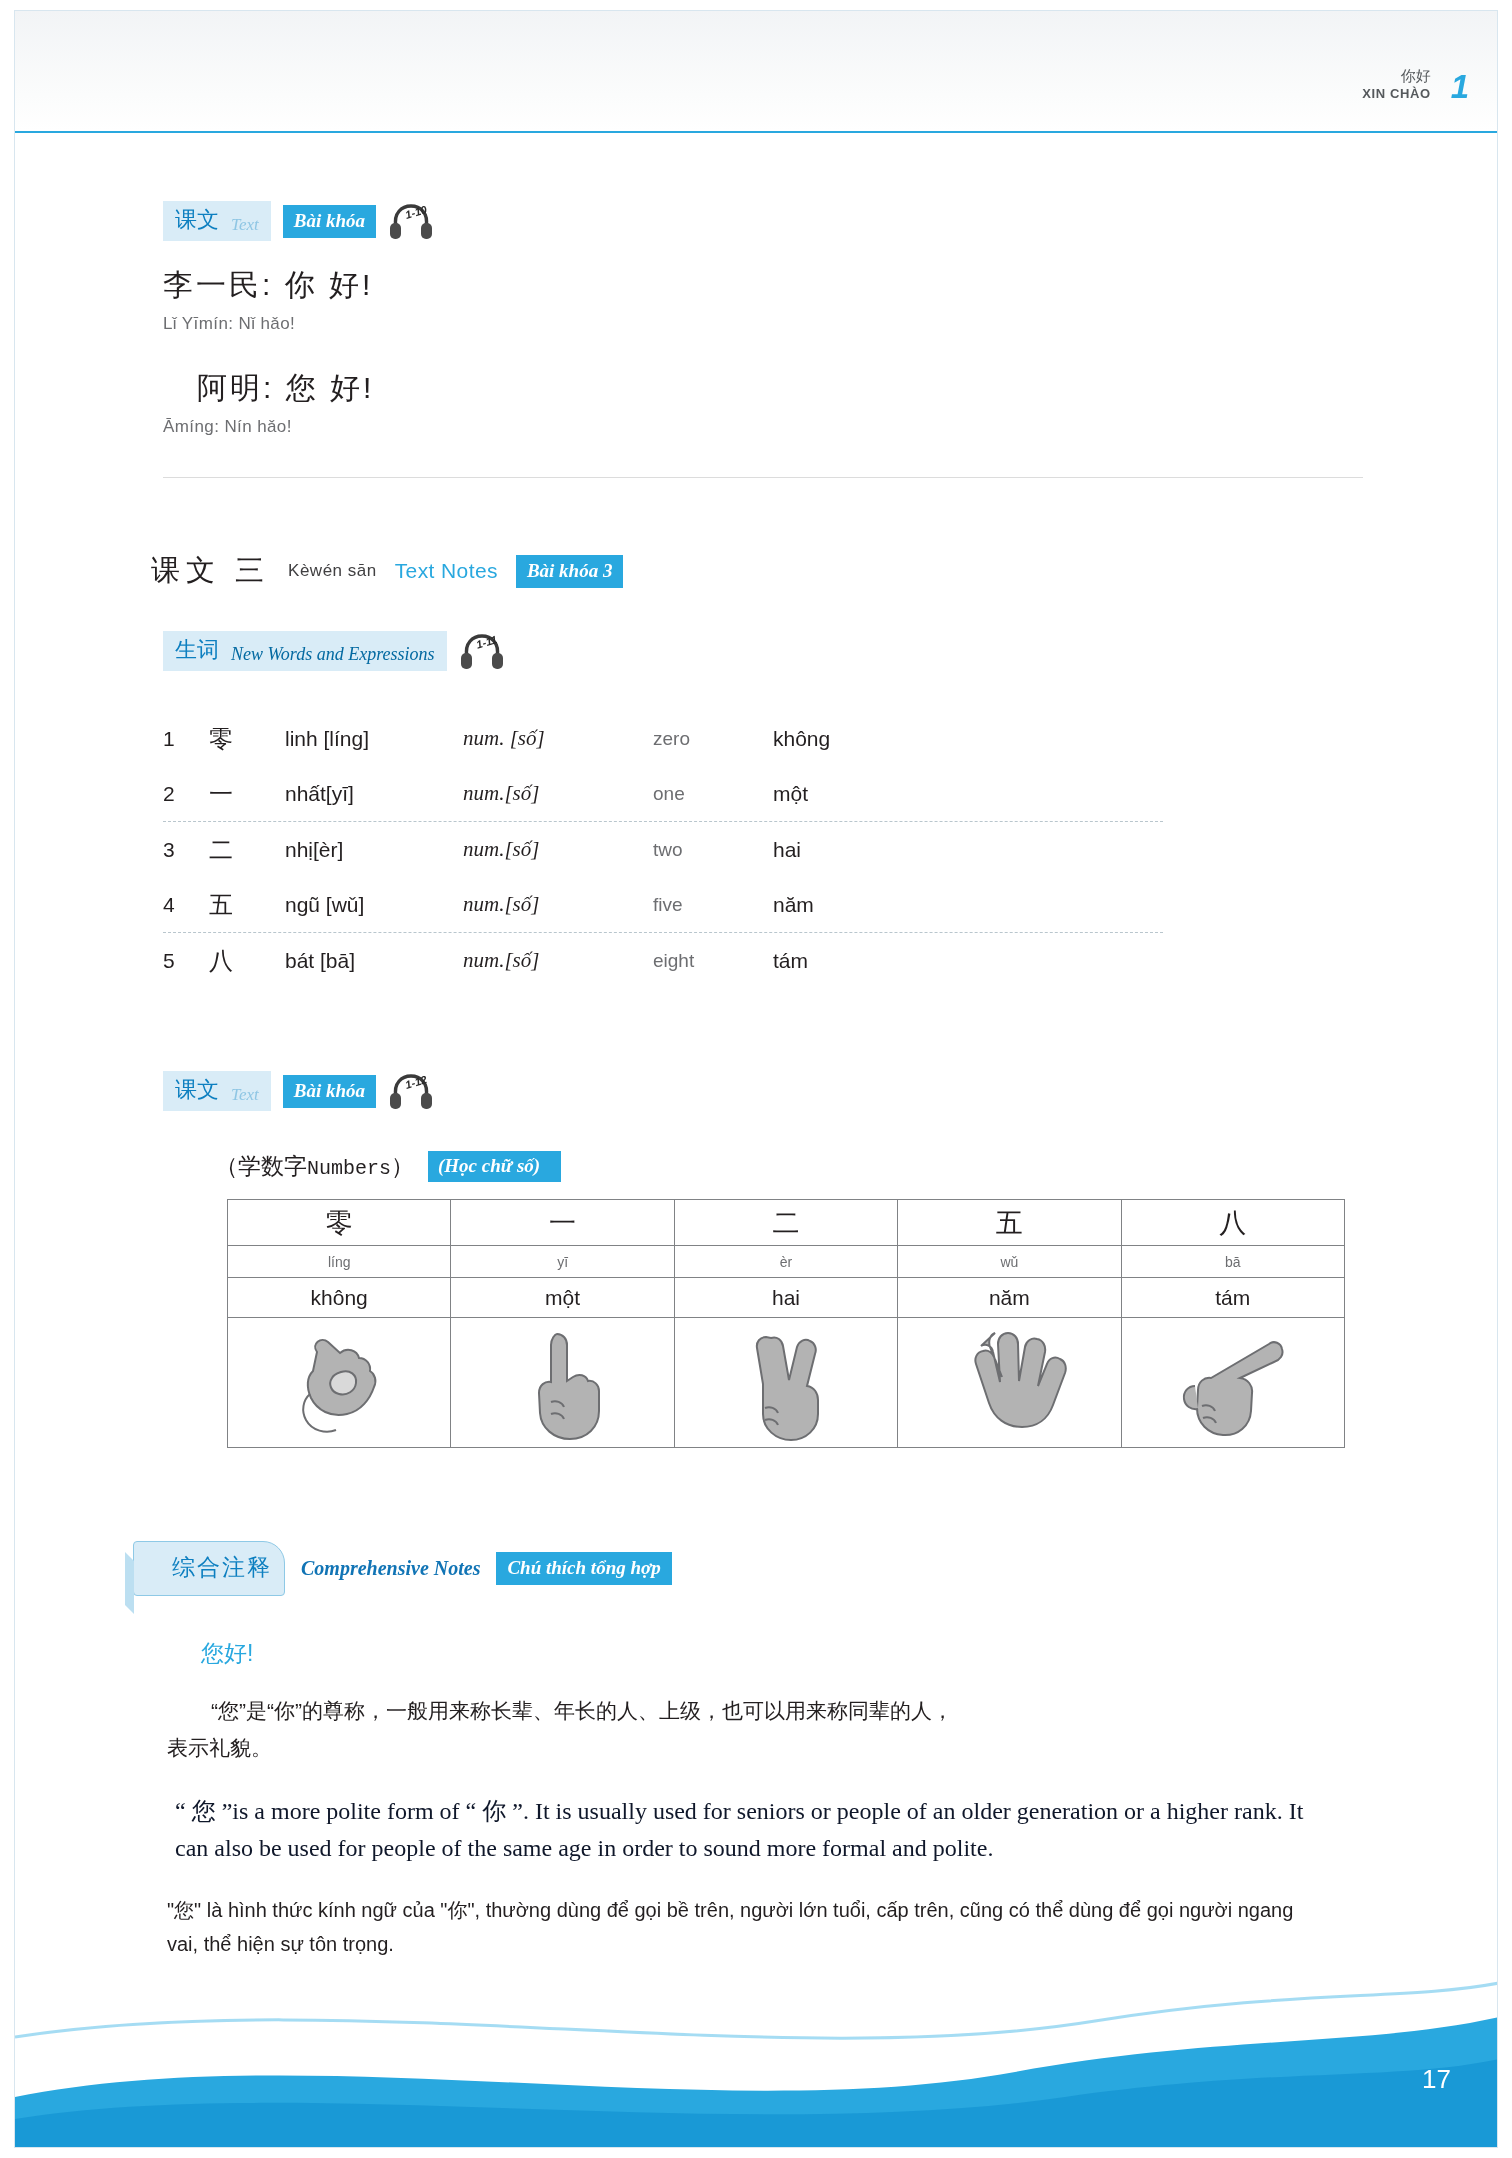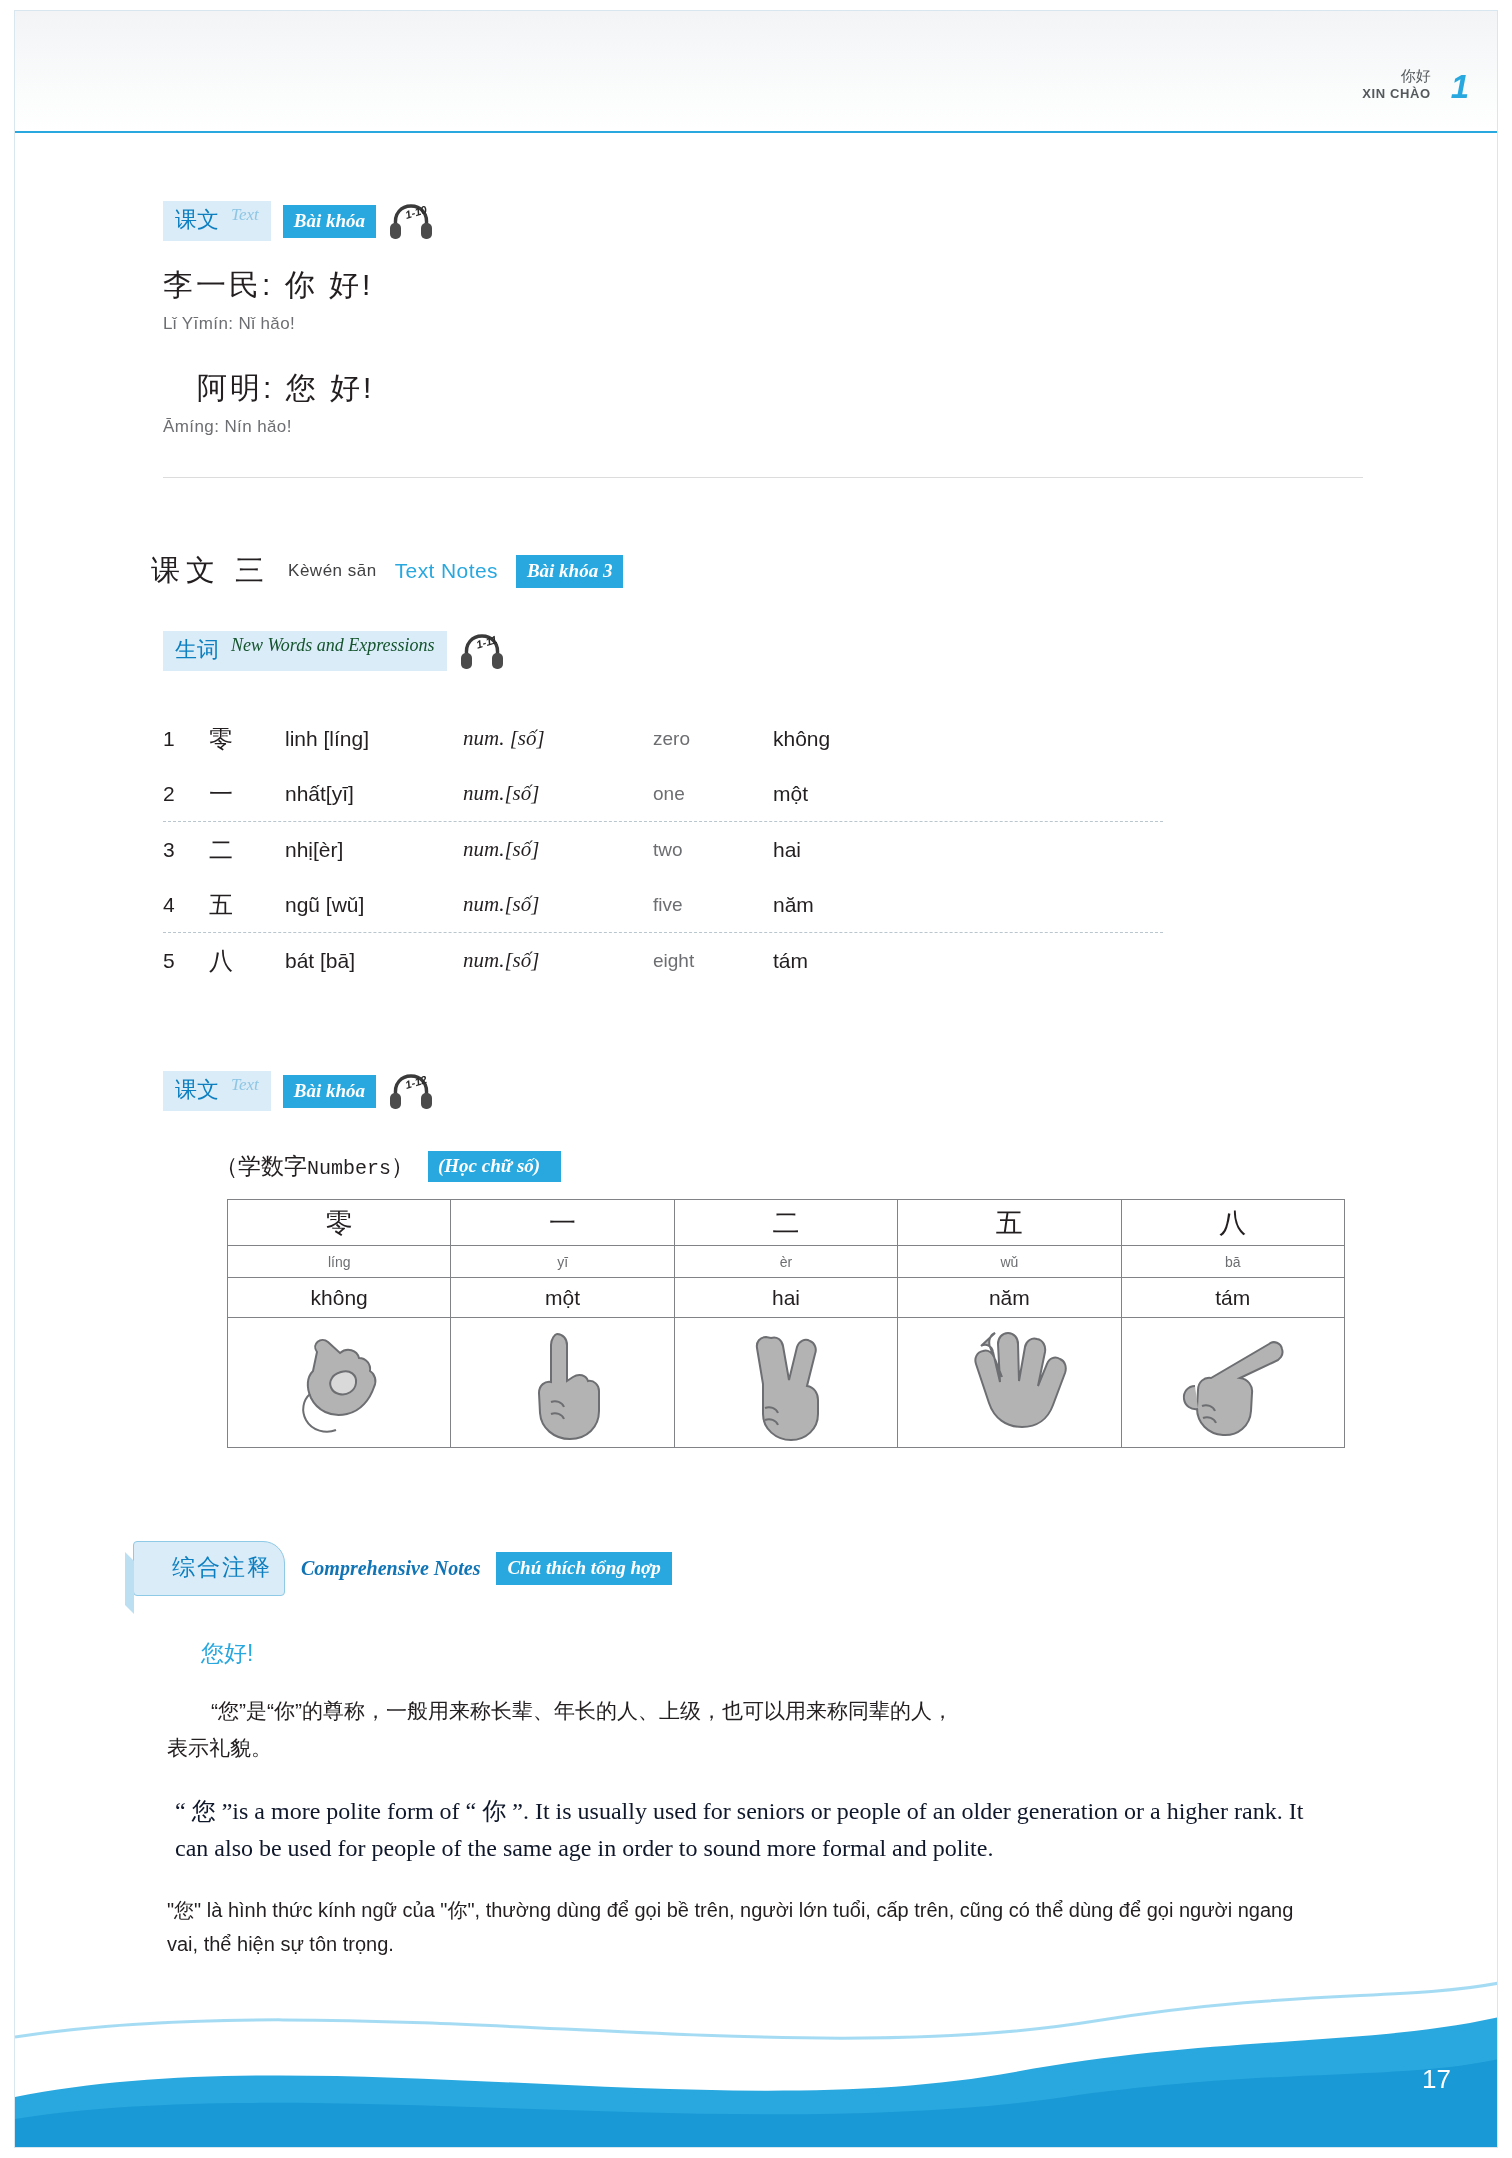--- a/index.html
+++ b/index.html
@@ -63,21 +63,21 @@
     padding-left: 6px;
   }
 
   
   .lbl-zh-box {
     background: #d9ecf7;
     color: #0d7fc0;
     font-size: 22px;
     padding: 4px 12px 6px 12px;
     display: inline-flex;
-    align-items: flex-start;
+    align-items: flex-end;
     gap: 12px;
     white-space: nowrap;
   }
   .lbl-zh-box .en {
     font-family: "Liberation Serif", serif;
     font-style: italic;
     font-size: 17px;
     color: #8fc6e4;
   }
   .lbl-vi-box {
@@ -163,21 +163,21 @@
 
   
   .nw-label {
     position: absolute;
     left: 148px; top: 620px;
     display: flex; align-items: center; gap: 12px;
   }
   .nw-label .lbl-zh-box .en {
     font-size: 18px;
     font-family: "Liberation Serif", serif;
-    color: #14532d;
+    color: #0369a1;
   }
 
   .words {
     position: absolute;
     left: 148px; top: 700px;
     width: 1000px;
   }
   .w-row {
     display: grid;
     grid-template-columns: 46px 76px 178px 190px 120px 180px;

